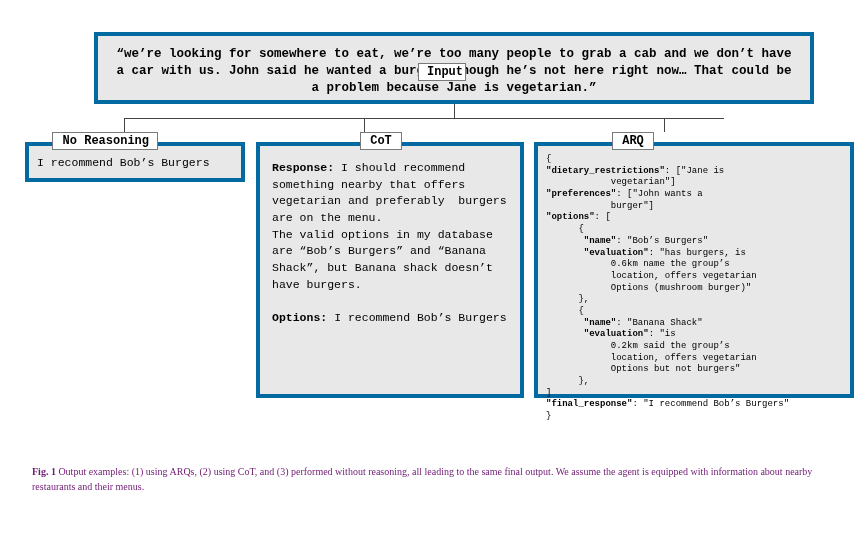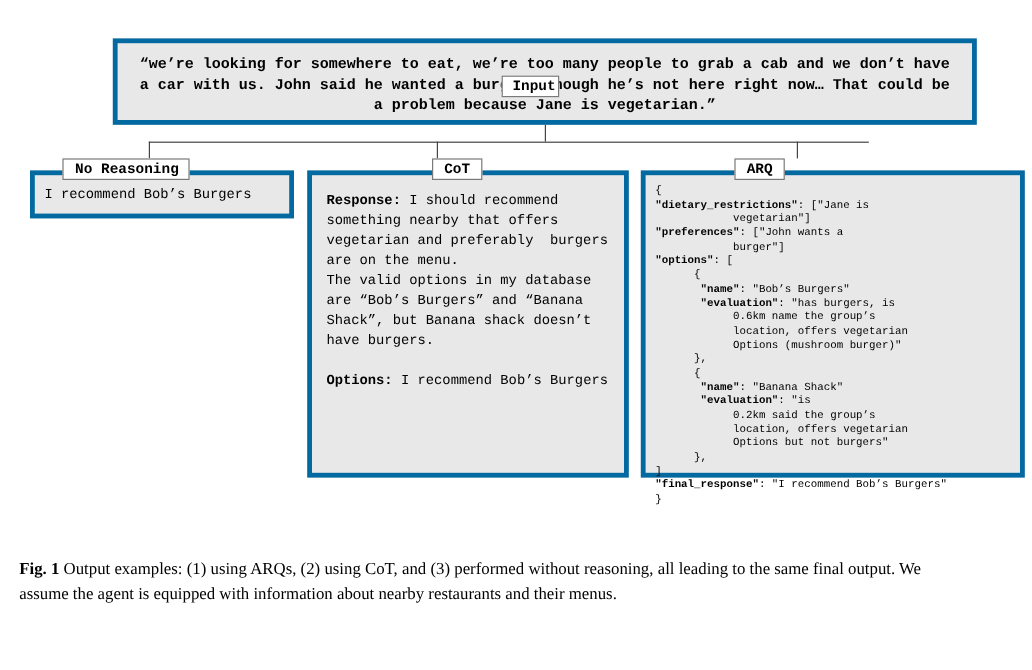--- a/index.html
+++ b/index.html
@@ -134,26 +134,26 @@
   .arq-text {
     font-family: 'Courier New', monospace;
     font-size: 9px;
     line-height: 1.3;
     white-space: pre;
   }
   .arq-key { font-weight: bold; }
 
   .caption {
     position: absolute;
-    left: 16px;
+    left: 32px;
     top: 464px;
     width: 796px;
-    font-size: 14px;
+    font-size: 10px;
     line-height: 1.5;
-    color: #000000;
+    color: #701a75;
   }
   .caption .fignum { font-weight: bold; }
 </style>
 </head>
 <body>
 
 <div class="diagram">
 
   <div class="label-chip input-label">Input</div>
   <div class="box input-box">

